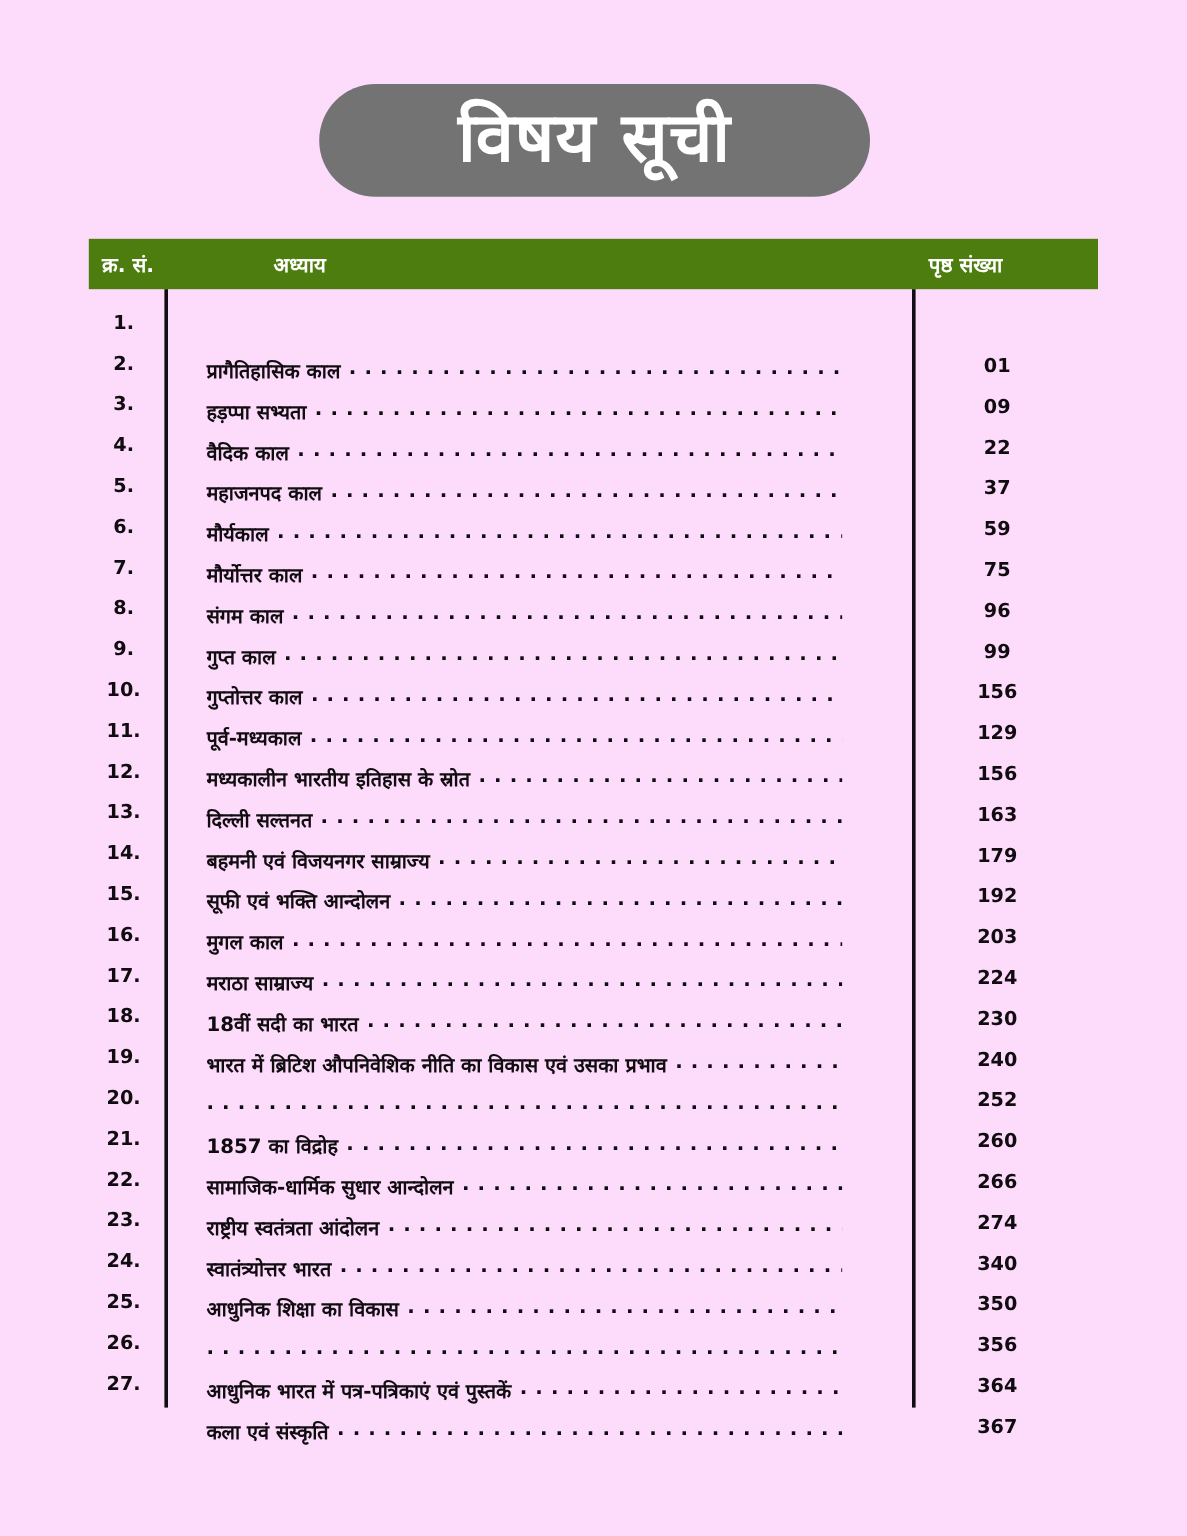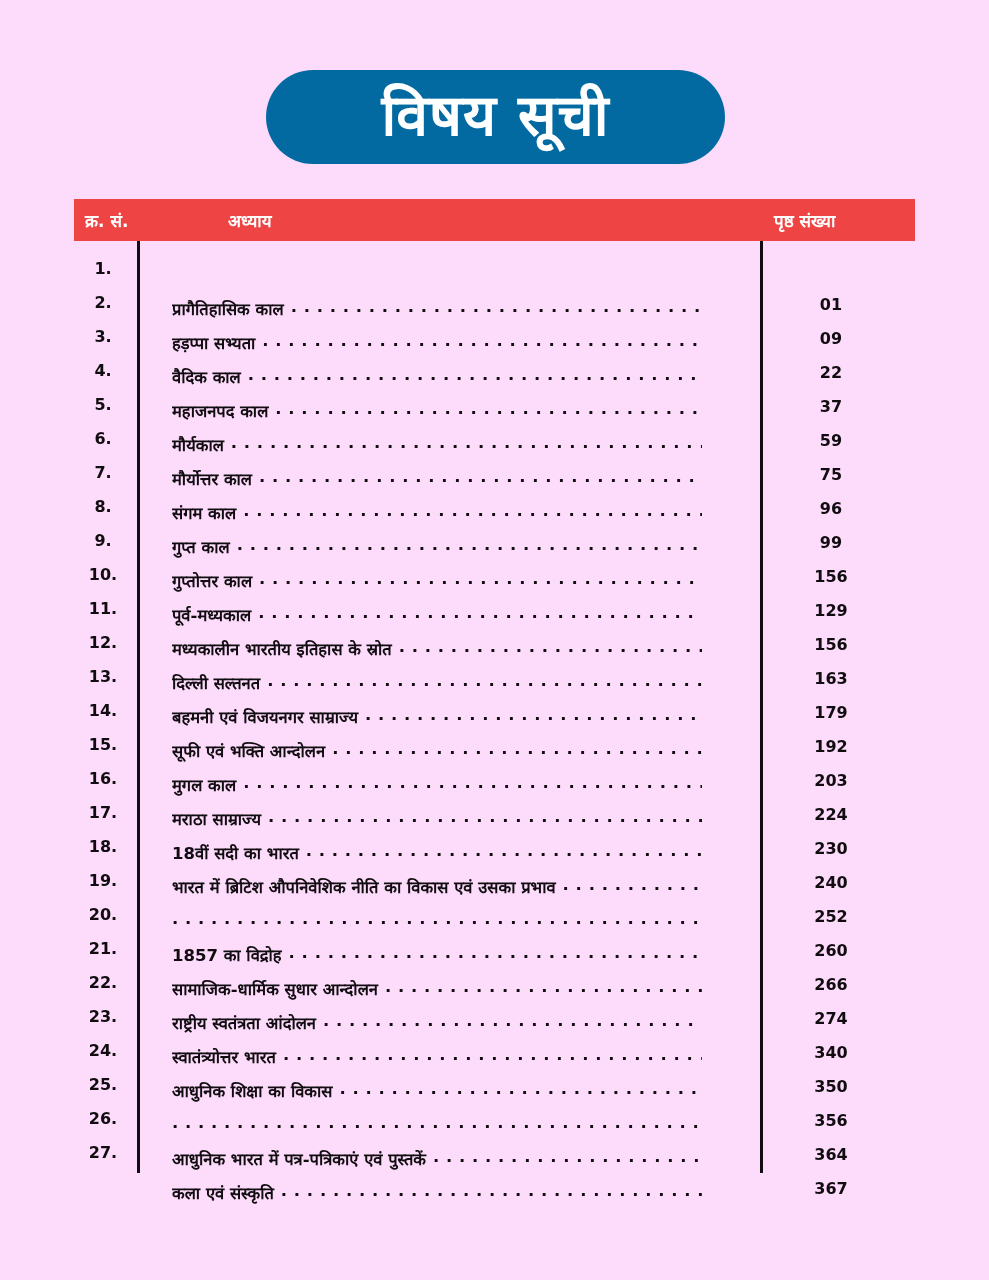--- a/index.html
+++ b/index.html
@@ -22,21 +22,21 @@
     box-sizing: border-box;
   }
 
   
   #title-pill {
     position: absolute;
     left: 266px;
     top: 70px;
     width: 459px;
     height: 94px;
-    background: #0369a1;
+    background: #737373;
     border-radius: 47px;
     display: flex;
     align-items: center;
     justify-content: center;
     box-sizing: border-box;
   }
   #title-text {
     color: #ffffff;
     font-family: "DejaVu Sans", "Liberation Sans", sans-serif;
     font-size: 57px;
@@ -52,21 +52,21 @@
     position: absolute;
     left: 74px;
     top: 199px;
     width: 841px;
   }
 
   
   #table-head {
     position: relative;
     height: 42px;
-    background: #ef4444;
+    background: #4d7c0f;
     display: block;
   }
   #table-head .hcell {
     position: absolute;
     top: 0;
     height: 42px;
     display: flex;
     align-items: center;
     color: #ffffff;
     font-family: "DejaVu Sans", "Liberation Sans", sans-serif;

